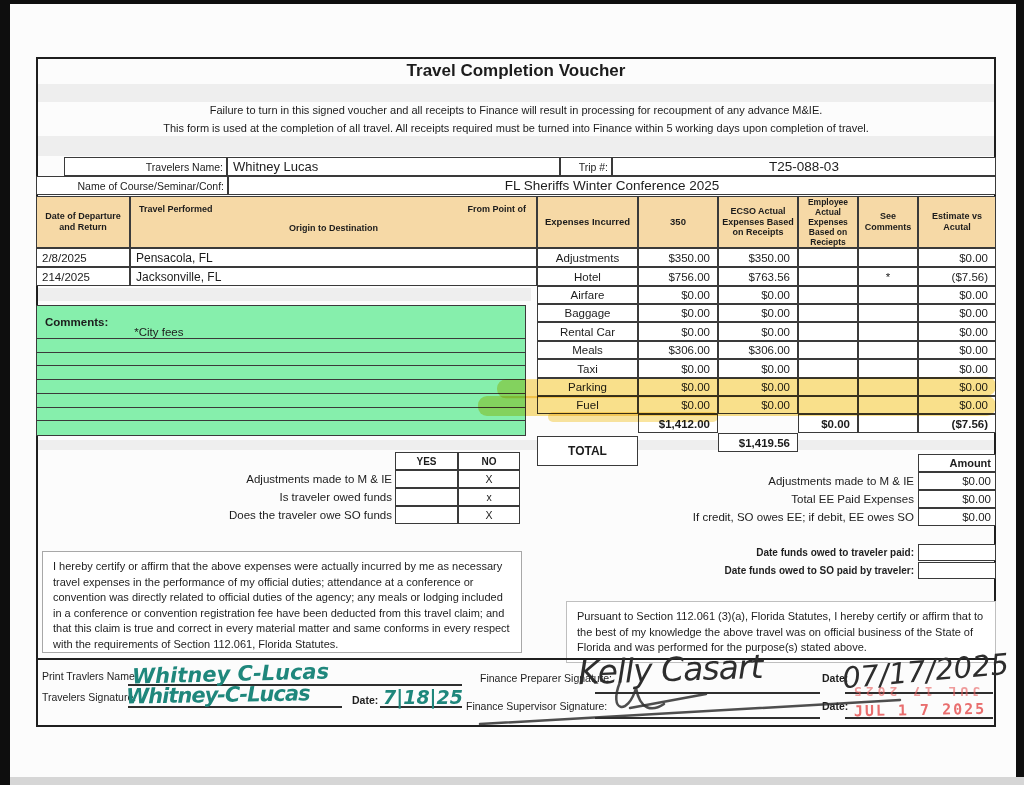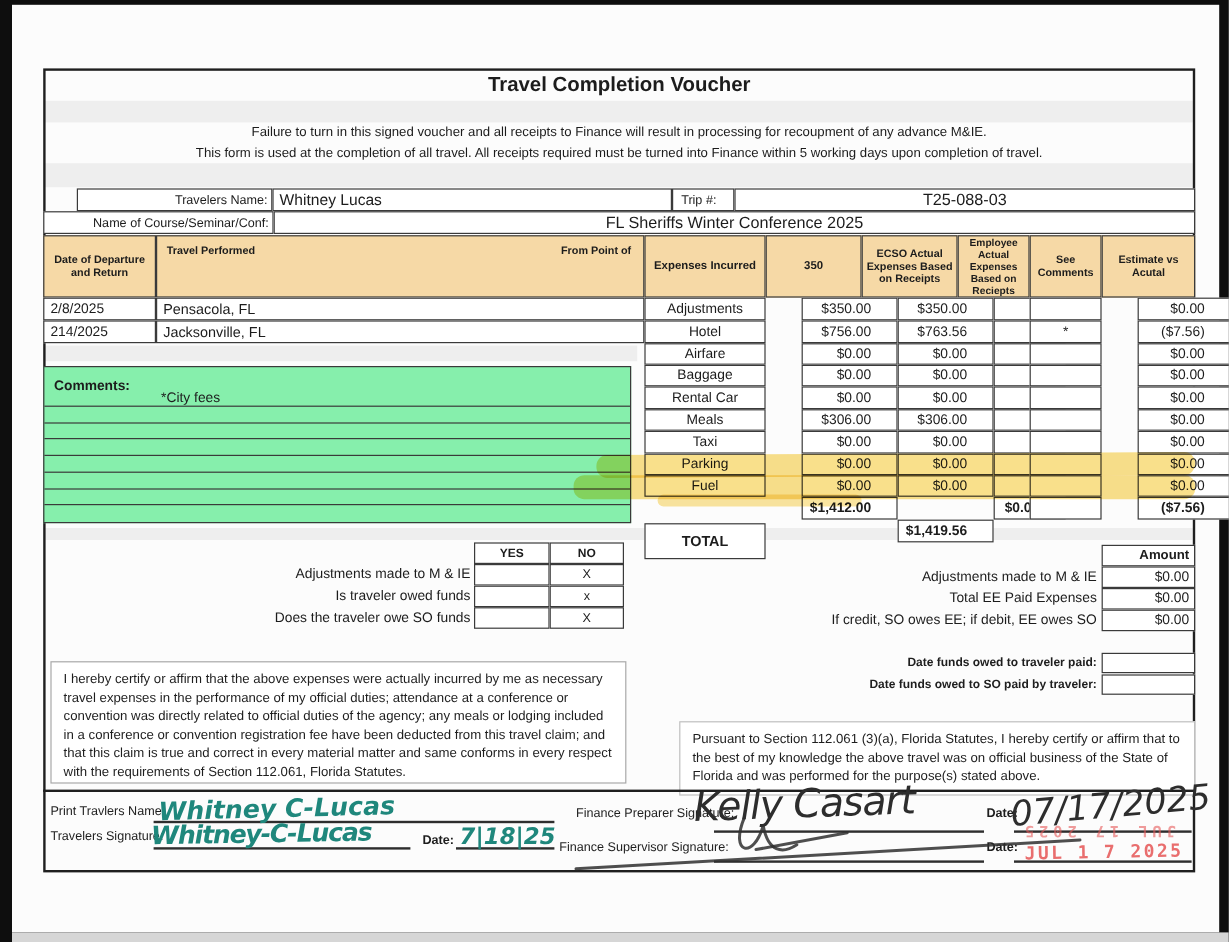--- a/index.html
+++ b/index.html
@@ -17,21 +17,21 @@
   .band { background:rgba(150,150,150,0.13); pointer-events:none; }
   .cell {
     position:absolute; border:1px solid #3a3a3a; background:#fff;
     display:flex; align-items:center; font-size:11.5px; overflow:hidden;
   }
   .hc {
     position:absolute; border:1px solid #3a3a3a; background:#f6d9a6;
     display:flex; align-items:center; justify-content:center; text-align:center;
     font-weight:bold; font-size:9px; line-height:1.2; padding:1px;
   }
-  .money { justify-content:flex-end; padding-right:21px;margin-left:30px; }
+  .money { justify-content:flex-end; padding-right:7px; }
   .ctr { justify-content:center; }
   .padl { padding-left:5px; }
   .bold { font-weight:bold; }
   .lbl { position:absolute; font-size:11.5px; text-align:right; }
   .slbl { position:absolute; font-size:10.5px; color:#1e1e1e; }
   .box { position:absolute; border:1px solid #3a3a3a; background:#fff; display:flex; align-items:center; }
   .hl { position:absolute; background:rgba(244,198,43,0.55); mix-blend-mode:multiply; pointer-events:none; border-radius:9px; }
   .sigline { position:absolute; background:#2e2e2e; height:2px; }
   .hand-teal {
     position:absolute; color:#1f877c; font-style:italic; font-weight:600;
@@ -62,29 +62,30 @@
 <div class="abs band" style="left:36px;top:440px;width:958px;height:10px;"></div>
 
 <div class="abs formborder" style="left:36px;top:57px;width:960px;height:670px;background:transparent;"></div>
 
 <div class="abs bold" style="left:36px;top:61px;width:960px;text-align:center;font-size:17px;">Travel Completion Voucher</div>
 <div class="abs" style="left:36px;top:104px;width:960px;text-align:center;font-size:11px;">Failure to turn in this signed voucher and all receipts to Finance will result in processing for recoupment of any advance M&amp;IE.</div>
 <div class="abs" style="left:36px;top:122px;width:960px;text-align:center;font-size:11px;">This form is used at the completion of all travel. All receipts required must be turned into Finance within 5 working days upon completion of travel.</div>
 
 <div class="cell" style="left:64px;top:157px;width:163px;height:19px;justify-content:flex-end;padding-right:3px;font-size:10.5px;">Travelers Name:</div>
 <div class="cell padl" style="left:227px;top:157px;width:333px;height:19px;font-size:13px;">Whitney Lucas</div>
-<div class="cell" style="left:560px;top:157px;width:52px;height:19px;justify-content:flex-end;padding-right:14px;font-size:10.5px;">Trip #:</div>
+<div class="cell" style="left:560px;top:157px;width:52px;height:19px;justify-content:flex-end;padding-right:3px;font-size:10.5px;">Trip #:</div>
 <div class="cell ctr" style="left:612px;top:157px;width:384px;height:19px;font-size:13.5px;">T25-088-03</div>
 
 <div class="cell" style="left:36px;top:176px;width:192px;height:19px;justify-content:flex-end;padding-right:3px;font-size:10.5px;">Name of Course/Seminar/Conf:</div>
 <div class="cell ctr" style="left:228px;top:176px;width:768px;height:19px;font-size:13.5px;">FL Sheriffs Winter Conference 2025</div>
 
 <div class="hc" style="left:36px;top:196px;width:94px;height:52px;">Date of Departure and Return</div>
 <div class="hc" style="left:130px;top:196px;width:407px;height:52px;">
   <span style="position:absolute;left:8px;top:7px;">Travel Performed</span>
+  <span style="position:absolute;left:0;right:0;top:26px;text-align:center;">Origin to Destination</span>
   <span style="position:absolute;right:10px;top:7px;">From Point of</span>
 </div>
 <div class="hc" style="left:537px;top:196px;width:101px;height:52px;font-size:9.5px;">Expenses Incurred</div>
 <div class="hc" style="left:638px;top:196px;width:80px;height:52px;font-size:9.5px;">350</div>
 <div class="hc" style="left:718px;top:196px;width:80px;height:52px;">ECSO Actual Expenses Based on Receipts</div>
 <div class="hc" style="left:798px;top:196px;width:60px;height:52px;font-size:8.5px;">Employee Actual Expenses Based on Reciepts</div>
 <div class="hc" style="left:858px;top:196px;width:60px;height:52px;">See Comments</div>
 <div class="hc" style="left:918px;top:196px;width:78px;height:52px;">Estimate vs Acutal</div>
 
 <div class="cell padl" style="left:36px;top:248px;width:94px;height:19px;">2/8/2025</div>

